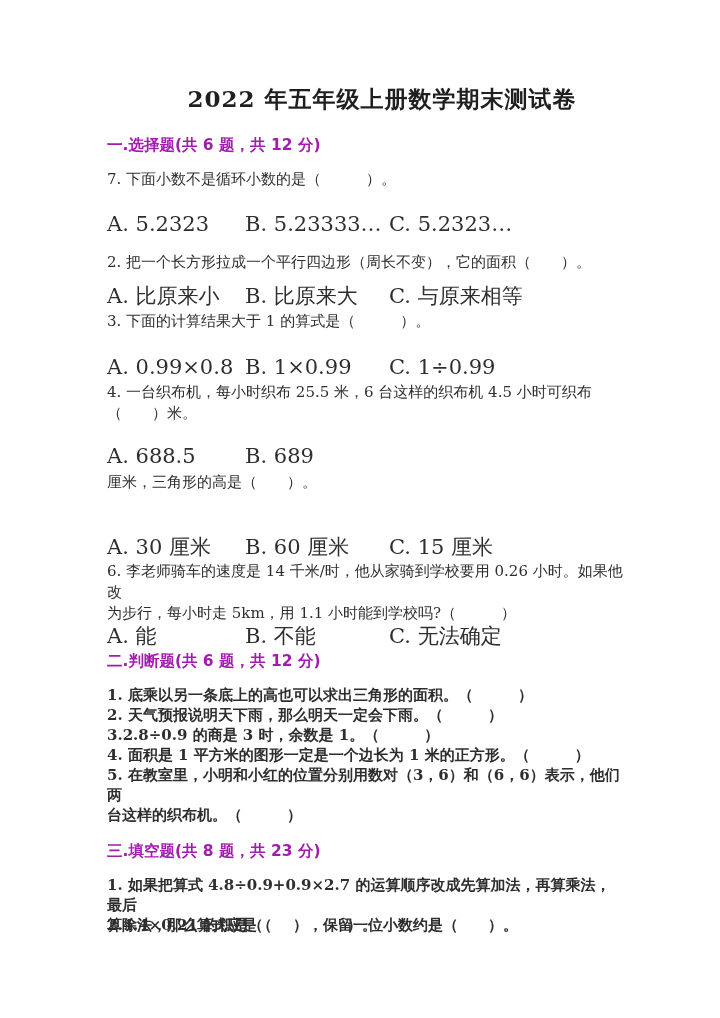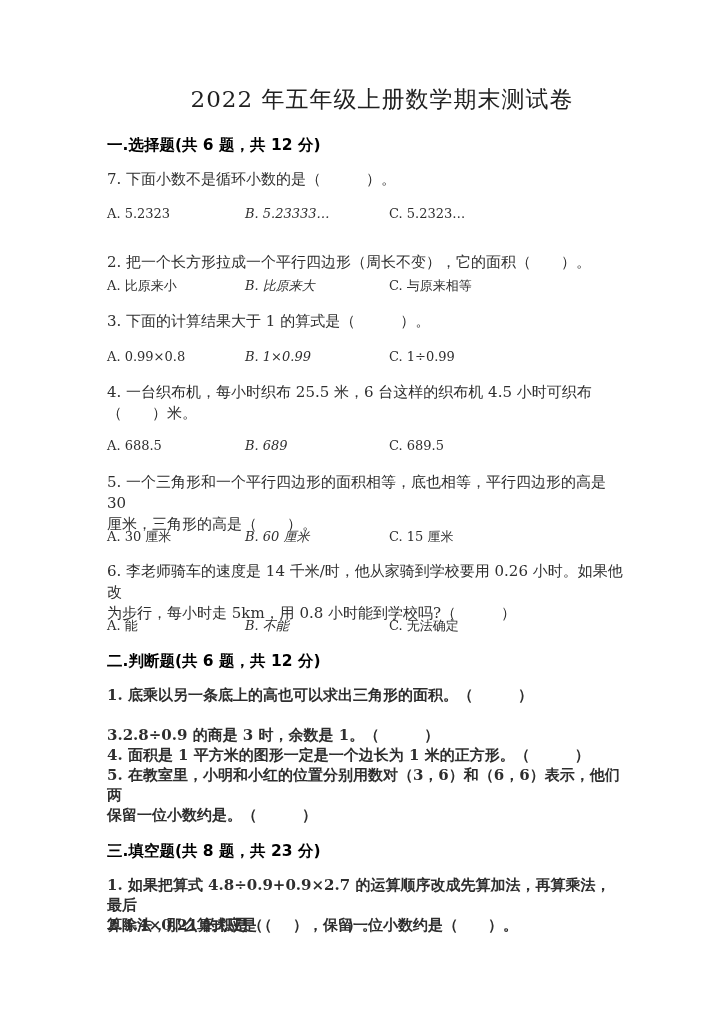--- a/index.html
+++ b/index.html
@@ -13,52 +13,53 @@
     font-family: "DejaVu Serif", "Liberation Serif", serif;
     color: #2e2e2e;
   }
   .doc-title {
     position: absolute;
     top: 84px;
     left: 0;
     width: 720px;
     text-align: center;
     font-family: "DejaVu Serif", "Liberation Serif", serif;
-    font-weight: 400;
+    font-weight: 700;
     font-size: 23px;
     color: #1f1f1f;
     letter-spacing: 1px;
     padding-left: 44px;
   }
   .abs {
     position: absolute;
     left: 107px;
     width: 516px;
   }
   .sec-heading {
     font-family: "DejaVu Sans", "Liberation Sans", sans-serif;
     font-weight: 700;
     font-size: 15.5px;
-    color: #000000;
+    color: #a21caf;
   }
   .q-line {
     font-size: 15px;
     line-height: 21px;
   }
   .tight .q-line {
     line-height: 20px;
     font-weight: bold;
   }
   .opts {
     display: flex;
-    font-size: 13px;
+    font-size: 21px;
     line-height: 20px;
+    margin-top: 10px;
   }
   .opt-a { width: 138px; flex: 0 0 auto; }
-  .opt-b { width: 144px; flex: 0 0 auto; font-style: italic; }
+  .opt-b { width: 144px; flex: 0 0 auto; }
   .opt-c { flex: 1 1 auto; }
 </style>
 </head>
 <body>
 
 <div class="page">
 
   <div class="doc-title">2022 年五年级上册数学期末测试卷</div>
 
   <div class="abs sec-heading" style="top:135px">一.选择题(共 6 题，共 12 分)</div>
@@ -90,57 +91,58 @@
     <span class="opt-c">C. 1÷0.99</span>
   </div>
 
   <div class="abs" style="top:382px">
     <div class="q-line">4. 一台织布机，每小时织布 25.5 米，6 台这样的织布机 4.5 小时可织布</div>
     <div class="q-line">（　　）米。</div>
   </div>
   <div class="abs opts" style="top:436px">
     <span class="opt-a">A. 688.5</span>
     <span class="opt-b">B. 689</span>
-    <span class="opt-c">C. 689.5</span>
   </div>
 
   <div class="abs" style="top:472px">
-    <div class="q-line">5. 一个三角形和一个平行四边形的面积相等，底也相等，平行四边形的高是 30</div>
     <div class="q-line">厘米，三角形的高是（　　）。</div>
   </div>
   <div class="abs opts" style="top:527px">
     <span class="opt-a">A. 30 厘米</span>
     <span class="opt-b">B. 60 厘米</span>
     <span class="opt-c">C. 15 厘米</span>
   </div>
 
   <div class="abs" style="top:561px">
     <div class="q-line">6. 李老师骑车的速度是 14 千米/时，他从家骑到学校要用 0.26 小时。如果他改</div>
-    <div class="q-line">为步行，每小时走 5km，用 0.8 小时能到学校吗?（　　　）</div>
+    <div class="q-line">为步行，每小时走 5km，用 1.1 小时能到学校吗?（　　　）</div>
   </div>
   <div class="abs opts" style="top:616px">
     <span class="opt-a">A. 能</span>
     <span class="opt-b">B. 不能</span>
     <span class="opt-c">C. 无法确定</span>
   </div>
 
   <div class="abs sec-heading" style="top:651px">二.判断题(共 6 题，共 12 分)</div>
 
   <div class="abs tight" style="top:685px">
     <div class="q-line">1. 底乘以另一条底上的高也可以求出三角形的面积。（　　　）</div>
   </div>
+  <div class="abs tight" style="top:705px">
+    <div class="q-line">2. 天气预报说明天下雨，那么明天一定会下雨。（　　　）</div>
+  </div>
   <div class="abs tight" style="top:725px">
     <div class="q-line">3.2.8÷0.9 的商是 3 时，余数是 1。（　　　）</div>
   </div>
   <div class="abs tight" style="top:745px">
     <div class="q-line">4. 面积是 1 平方米的图形一定是一个边长为 1 米的正方形。（　　　）</div>
   </div>
   <div class="abs tight" style="top:765px">
     <div class="q-line">5. 在教室里，小明和小红的位置分别用数对（3，6）和（6，6）表示，他们两</div>
-    <div class="q-line">保留一位小数约是。（　　　）</div>
+    <div class="q-line">台这样的织布机。（　　　）</div>
   </div>
 
   <div class="abs sec-heading" style="top:841px">三.填空题(共 8 题，共 23 分)</div>
 
   <div class="abs tight" style="top:875px">
     <div class="q-line">1. 如果把算式 4.8÷0.9+0.9×2.7 的运算顺序改成先算加法，再算乘法，最后</div>
     <div class="q-line">算除法，那么算式应是（　　　　　）。</div>
   </div>
   <div class="abs tight" style="top:915px">
     <div class="q-line">2.4.4×0.21 的积是（　　），保留一位小数约是（　　）。</div>

